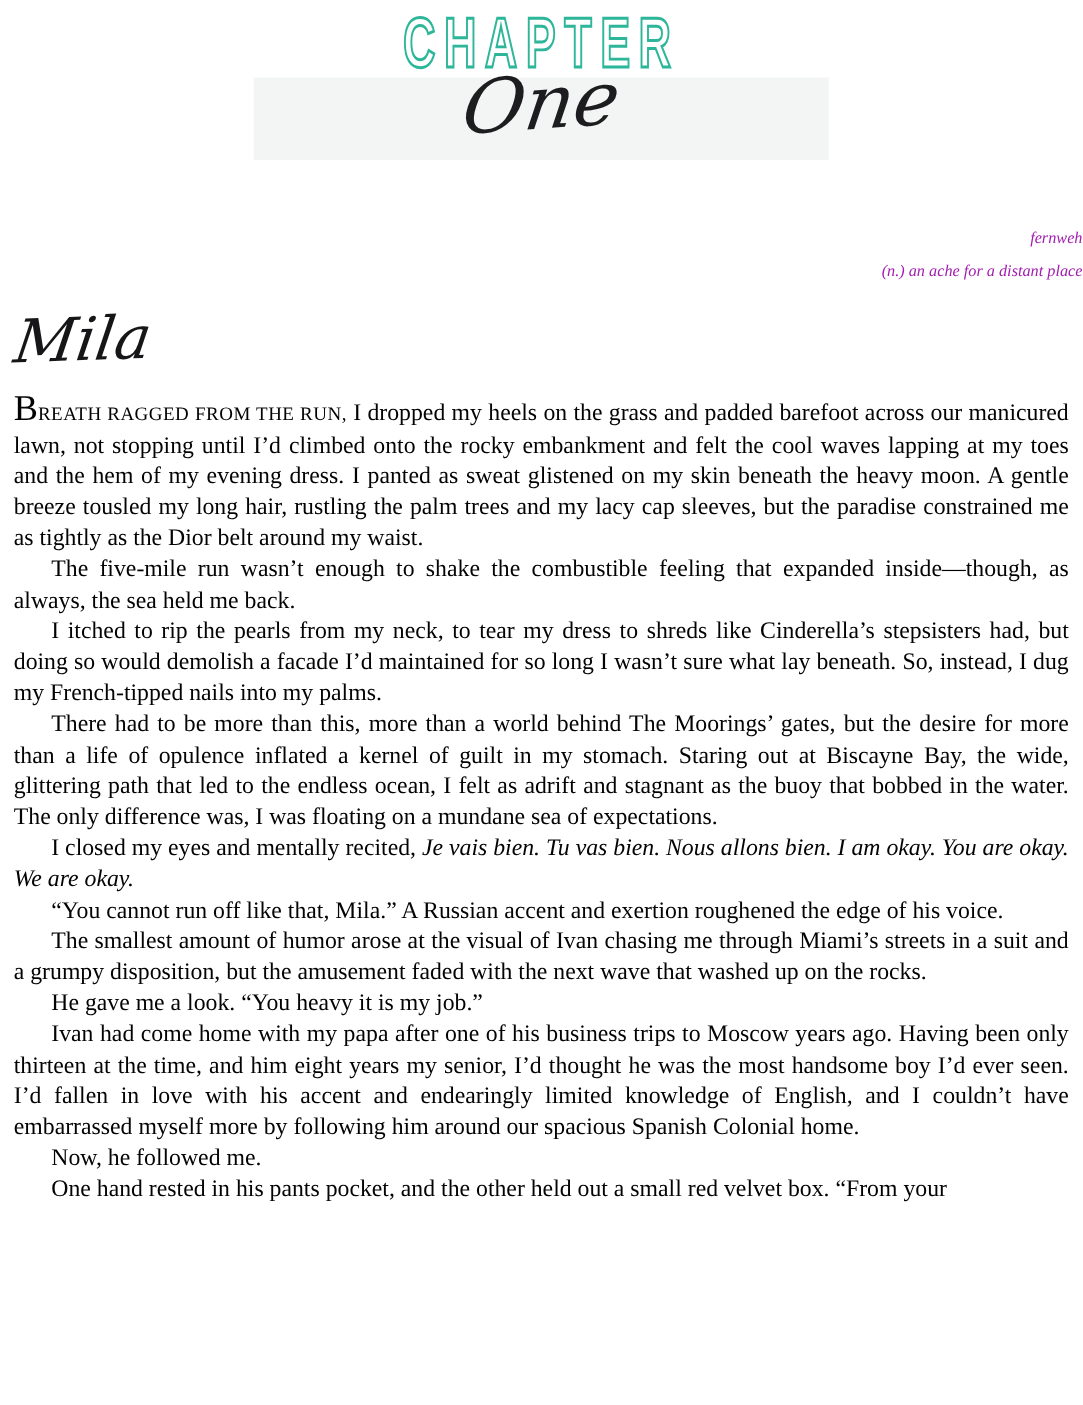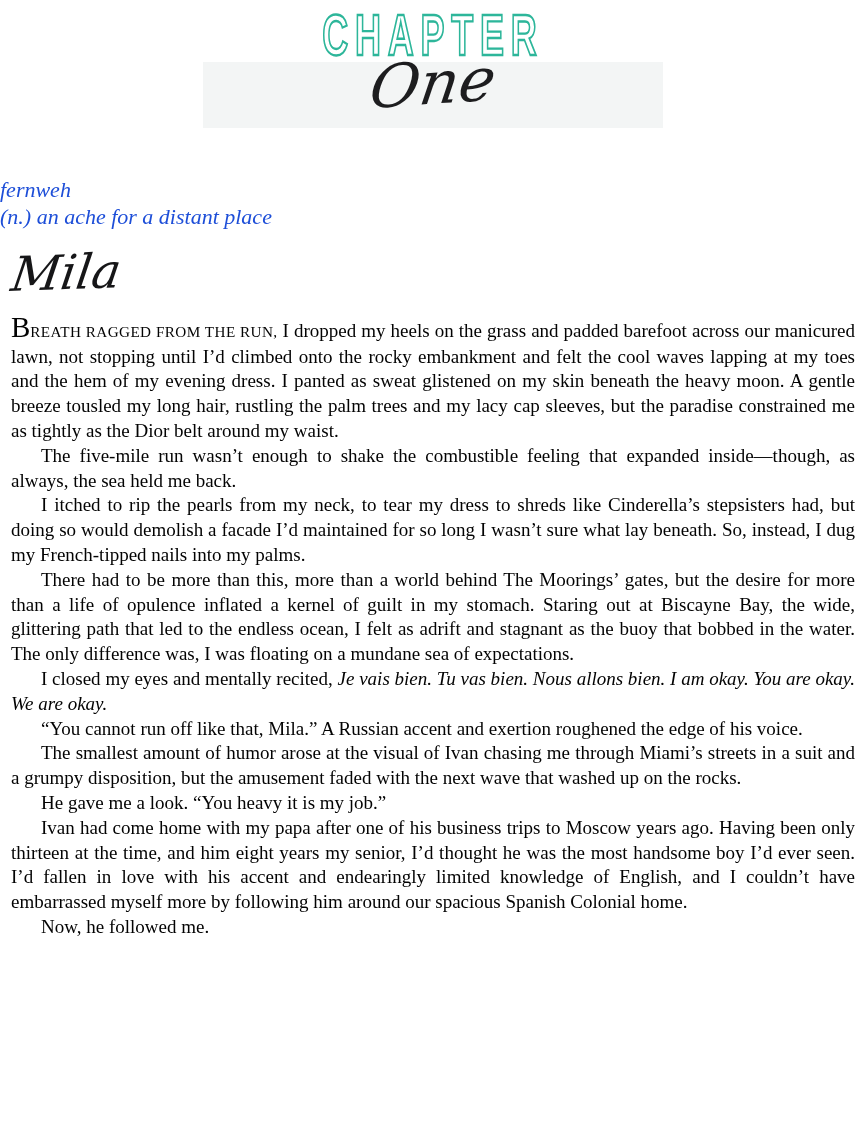--- a/index.html
+++ b/index.html
@@ -44,25 +44,25 @@
     font-style: italic;
     font-size: 60px;
     line-height: 1.1;
     color: #1d1d1f;
     transform: skewX(-12deg) rotate(-4deg);
   }
 
   
   .epigraph {
     margin-top: 36px;
-    text-align: left;
+    text-align: right;
     font-style: italic;
-    font-size: 22px;
+    font-size: 13px;
     line-height: 27px;
-    color: #1d4ed8;
+    color: #a21caf;
   }
 
   
   .pov-name {
     display: inline-block;
     margin: 18px 0 0 8px;
     font-family: "DejaVu Serif", serif;
     font-style: italic;
     font-size: 48px;
     line-height: 1.1;
@@ -112,15 +112,16 @@
       <p class="para opening"><span class="dropcap">B</span><span class="smallcaps">REATH RAGGED FROM THE RUN,</span><span> I dropped my heels on the grass and padded barefoot across our manicured lawn, not stopping until I’d climbed onto the rocky embankment and felt the cool waves lapping at my toes and the hem of my evening dress. I panted as sweat glistened on my skin beneath the heavy moon. A gentle breeze tousled my long hair, rustling the palm trees and my lacy cap sleeves, but the paradise constrained me as tightly as the Dior belt around my waist.</span></p>
       <p class="para"><span>The five-mile run wasn’t enough to shake the combustible feeling that expanded inside—though, as always, the sea held me back.</span></p>
       <p class="para"><span>I itched to rip the pearls from my neck, to tear my dress to shreds like Cinderella’s stepsisters had, but doing so would demolish a facade I’d maintained for so long I wasn’t sure what lay beneath. So, instead, I dug my French-tipped nails into my palms.</span></p>
       <p class="para"><span>There had to be more than this, more than a world behind The Moorings’ gates, but the desire for more than a life of opulence inflated a kernel of guilt in my stomach. Staring out at Biscayne Bay, the wide, glittering path that led to the endless ocean, I felt as adrift and stagnant as the buoy that bobbed in the water. The only difference was, I was floating on a mundane sea of expectations.</span></p>
       <p class="para"><span>I closed my eyes and mentally recited, </span><span class="italic">Je vais bien. Tu vas bien. Nous allons bien. I am okay. You are okay. We are okay.</span></p>
       <p class="para"><span>“You cannot run off like that, Mila.” A Russian accent and exertion roughened the edge of his voice.</span></p>
       <p class="para"><span>The smallest amount of humor arose at the visual of Ivan chasing me through Miami’s streets in a suit and a grumpy disposition, but the amusement faded with the next wave that washed up on the rocks.</span></p>
       <p class="para"><span>He gave me a look. “You heavy it is my job.”</span></p>
       <p class="para"><span>Ivan had come home with my papa after one of his business trips to Moscow years ago. Having been only thirteen at the time, and him eight years my senior, I’d thought he was the most handsome boy I’d ever seen. I’d fallen in love with his accent and endearingly limited knowledge of English, and I couldn’t have embarrassed myself more by following him around our spacious Spanish Colonial home.</span></p>
       <p class="para"><span>Now, he followed me.</span></p>
+      <p class="para"><span>One hand rested in his pants pocket, and the other held out a small red velvet box. “From your</span></p>
     </div>
 
 </div>
 
 </body></html>

